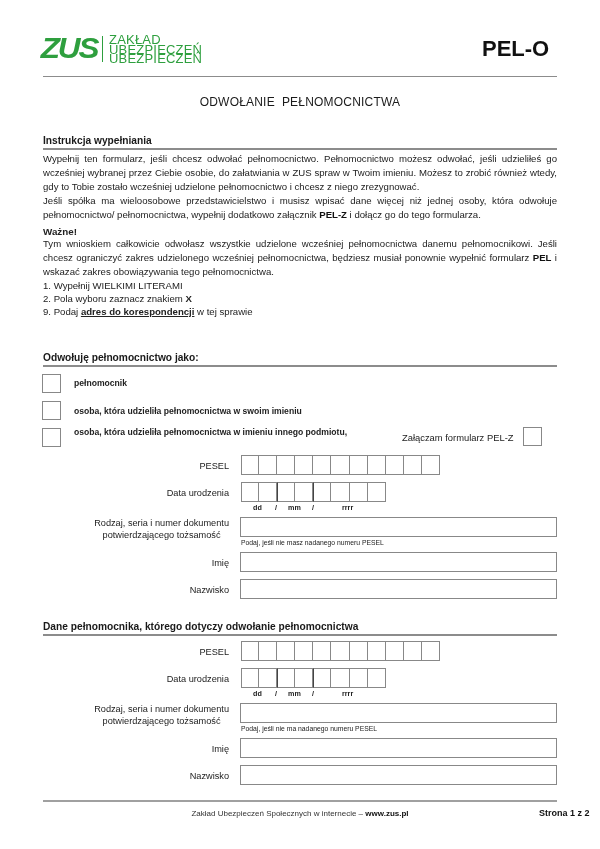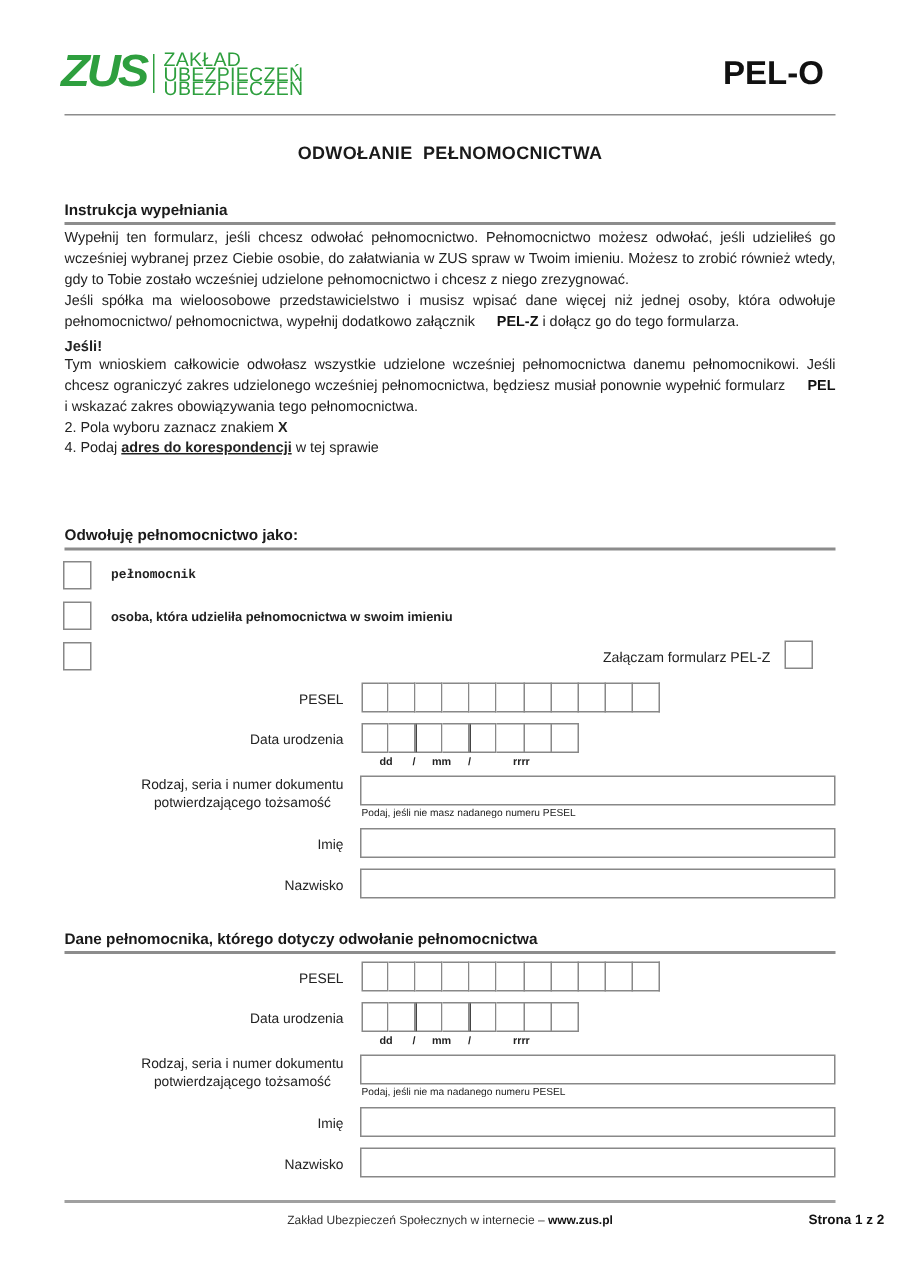--- a/index.html
+++ b/index.html
@@ -7,25 +7,25 @@
     body { font-family: "Liberation Sans", sans-serif; color: #1a1a1a; position: relative; }
     .abs { position: absolute; }
 
     
     .logo { left: 42px; top: 33px; width: 140px; height: 32px; }
     .logo-zus { position: absolute; left: 0; top: 0; font-family: "Liberation Sans", sans-serif; font-weight: bold; font-style: italic; font-size: 30px; color: #2e9f3e; letter-spacing: -2px; line-height: 30px; transform: scaleX(1.05); }
     .logo-sep { position: absolute; left: 60px; top: 3px; width: 1px; height: 26px; background: #2e9f3e; }
     .logo-text { position: absolute; left: 67px; top: 2px; font-size: 13px; font-weight: normal; color: #2e9f3e; line-height: 9.5px; letter-spacing: 0.2px; }
     .form-code { left: 482px; top: 36px; font-size: 22px; font-weight: bold; color: #111; }
     .hr { position: absolute; height: 1px; background: #8c8c8c; }
-    .title { left: 0; width: 600px; top: 95px; text-align: center; font-size: 12px; font-weight: bold; letter-spacing: 0.2px; }
+    .title { left: 0; width: 600px; top: 95px; text-align: center; font-size: 12px; font-weight: normal; letter-spacing: 0.2px; }
 
     .section-h { left: 43px; font-size: 10.2px; font-weight: bold; }
     .para { left: 43px; width: 514px; font-size: 9.6px; line-height: 14px; text-align: justify; color: #222; }
-    .para b { color: #111; margin-left: 12px; }
+    .para b { color: #111; }
     .list { left: 43px; font-size: 9.6px; line-height: 12.8px; color: #222; }
     .list .u { font-weight: bold; text-decoration: underline; }
 
     .chk { position: absolute; width: 19px; height: 19px; border: 1px solid #888; background: #fff; }
     .opt-label { position: absolute; left: 74px; font-size: 8.6px; font-weight: bold; color: #222; line-height: 11px; }
     .opt-label .n { font-weight: normal; }
     .attach-label { left: 402px; top: 432px; font-size: 9.4px; color: #222; }
 
     .flabel { position: absolute; right: 371px; font-size: 9.2px; color: #222; text-align: center; line-height: 12px; }
     .cells { position: absolute; display: flex; }
@@ -56,39 +56,41 @@
 <div class="hr" style="left:43px; top:76px; width:514px;"></div>
 
 <div class="abs title" style="white-space:pre;">ODWOŁANIE  PEŁNOMOCNICTWA</div>
 
 <div class="abs section-h" style="top:135px;">Instrukcja wypełniania</div>
 <div class="hr" style="left:43px; top:148px; width:514px; height:1.5px;"></div>
 
 <div class="abs para" style="top:152px;">Wypełnij ten formularz, jeśli chcesz odwołać pełnomocnictwo. Pełnomocnictwo możesz odwołać, jeśli udzieliłeś go wcześniej wybranej przez Ciebie osobie, do załatwiania w ZUS spraw w Twoim imieniu. Możesz to zrobić również wtedy, gdy to Tobie zostało wcześniej udzielone pełnomocnictwo i chcesz z niego zrezygnować.</div>
 <div class="abs para" style="top:194px;"><span>Jeśli spółka ma wieloosobowe przedstawicielstwo i musisz wpisać dane więcej niż jednej osoby, która odwołuje pełnomocnictwo/ pełnomocnictwa, wypełnij dodatkowo załącznik </span><b>PEL-Z</b><span> i dołącz go do tego formularza.</span></div>
 
-<div class="abs para" style="top:225px; font-weight:bold; font-size:9.8px;">Jeśli!</div>
+<div class="abs para" style="top:225px; font-weight:bold; font-size:9.8px;">Ważne!</div>
 <div class="abs para" style="top:237px;"><span>Tym wnioskiem całkowicie odwołasz wszystkie udzielone wcześniej pełnomocnictwa danemu pełnomocnikowi. Jeśli chcesz ograniczyć zakres udzielonego wcześniej pełnomocnictwa, będziesz musiał ponownie wypełnić formularz </span><b>PEL</b><span> i wskazać zakres obowiązywania tego pełnomocnictwa.</span></div>
 
 <div class="abs list" style="top:280px;">
+  <div>1. Wypełnij WIELKIMI LITERAMI</div>
   <div><span>2. Pola wyboru zaznacz znakiem </span><b>X</b></div>
-  <div><span>4. Podaj </span><span class="u">adres do korespondencji</span><span> w tej sprawie</span></div>
+  <div><span>9. Podaj </span><span class="u">adres do korespondencji</span><span> w tej sprawie</span></div>
 </div>
 
 <div class="abs section-h" style="top:352px;">Odwołuję pełnomocnictwo jako:</div>
 <div class="hr" style="left:43px; top:365px; width:514px; height:1.5px;"></div>
 
 <div class="chk" style="left:42px; top:374px;"></div>
-<div class="opt-label" style="top:378px;font-family:Liberation Mono, monospace;">pełnomocnik</div>
+<div class="opt-label" style="top:378px;">pełnomocnik</div>
 
 <div class="chk" style="left:42px; top:401px;"></div>
 <div class="opt-label" style="top:406px;">osoba, która udzieliła pełnomocnictwa w swoim imieniu</div>
 
 <div class="chk" style="left:42px; top:428px;"></div>
 <div class="opt-label" style="top:427px;">
+  <div>osoba, która udzieliła pełnomocnictwa w imieniu innego podmiotu,</div>
 </div>
 
 <div class="abs attach-label">Załączam formularz PEL-Z</div>
 <div class="chk" style="left:523px; top:427px;"></div>
 
 <div class="flabel" style="top:460px;">PESEL</div>
 <div class="cells" style="left:241px; top:455px;">
   <div class="cell"></div>
     <div class="cell"></div>
     <div class="cell"></div>

